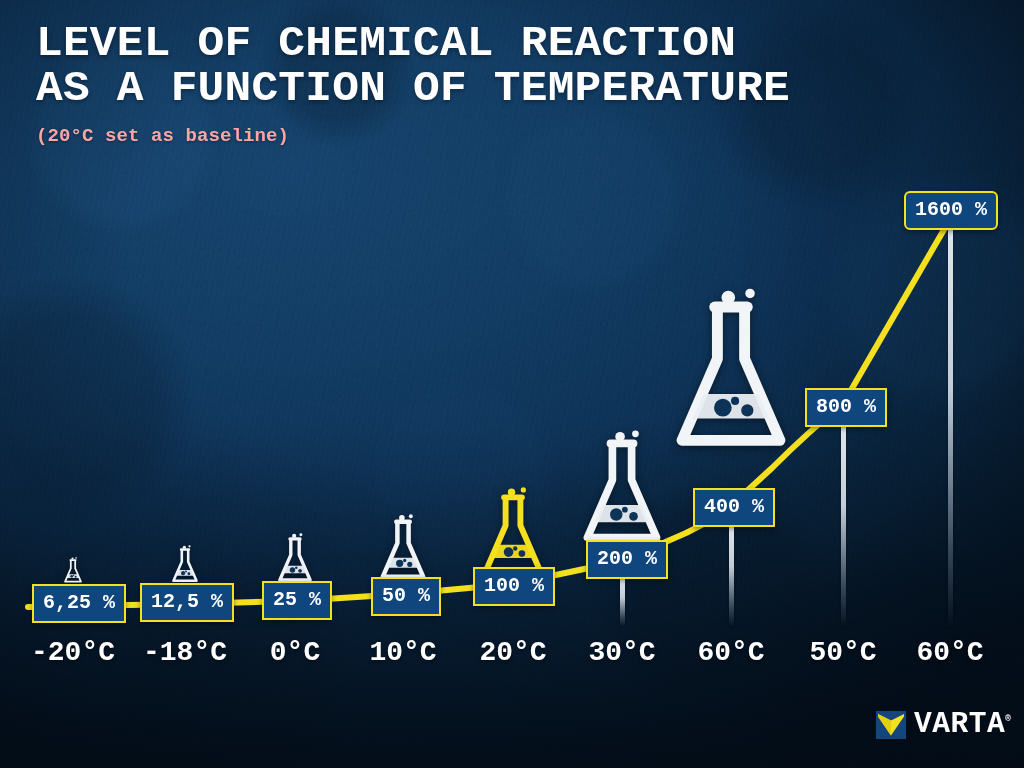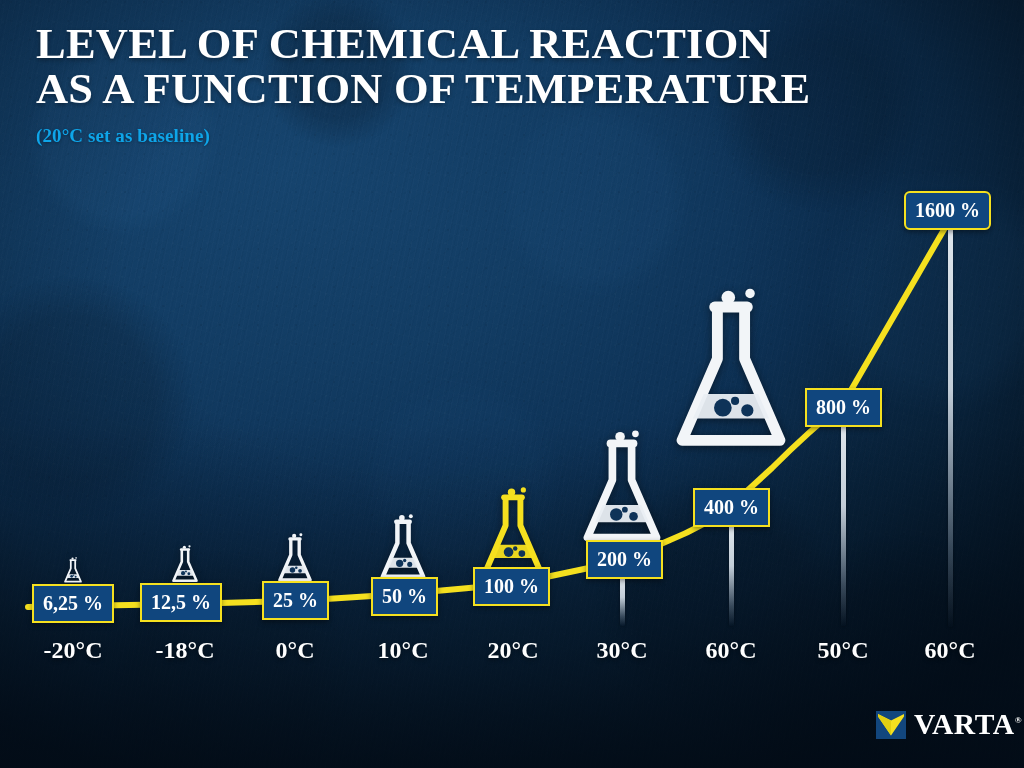--- a/index.html
+++ b/index.html
@@ -6,21 +6,21 @@
   html, body {
     margin: 0;
     padding: 0;
     background: #08233d;
   }
   #stage {
     position: relative;
     width: 1024px;
     height: 768px;
     overflow: hidden;
-    font-family: Liberation Serif, serif;
+    font-family: Liberation Mono, monospace;
     background: #0e3358;
     color: #ffffff;
     user-select: none;
   }
 
   
   .bg-base {
     position: absolute; inset: 0;
     background:
       radial-gradient(ellipse 95% 80% at 28% 22%, #16446e 0%, #123c63 32%, #0d3155 58%, #0a2844 80%, #072036 100%);
@@ -77,21 +77,21 @@
     text-transform: uppercase;
     transform: scaleX(1.06);
     transform-origin: left center;
     white-space: pre-line;
     text-shadow: 0 2px 4px rgba(0,0,0,.35);
   }
   .subtitle {
     margin-top: 14px;
     font-weight: 700;
     font-size: 19px;
-    color: #0ea5e9;
+    color: #fca5a5;
     letter-spacing: .1px;
     text-shadow: 0 1px 3px rgba(0,0,0,.35);
   }
 
   
   .plot { position: absolute; inset: 0; }
   .curve-svg { position: absolute; left: 0; top: 0; width: 1024px; height: 768px; }
 
   
   .pole {
@@ -113,21 +113,21 @@
     line-height: 1;
     padding: 7px 9px 8px 9px;
     white-space: nowrap;
     box-shadow: 0 2px 5px rgba(0,0,0,.40);
   }
 
   
   .xlab {
     position: absolute;
     font-weight: 700;
-    font-size: 24px;
+    font-size: 28px;
     color: #ffffff;
     text-align: center;
     white-space: nowrap;
     transform: translateX(-50%);
     text-shadow: 0 2px 4px rgba(0,0,0,.40);
   }
 
   
   .flask { position: absolute; transform: translateX(-50%); }
   .flask svg { display: block; filter: drop-shadow(0 2px 4px rgba(0,0,0,.45)); }

